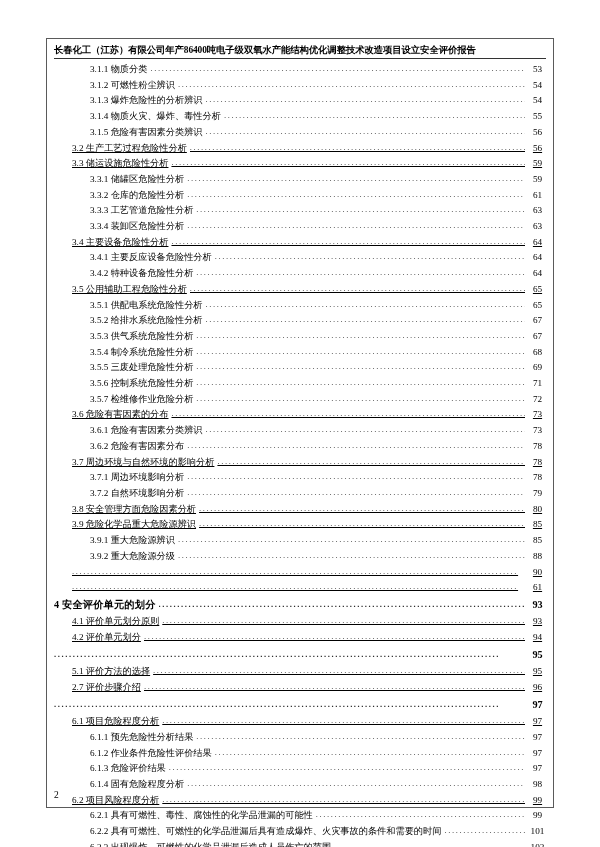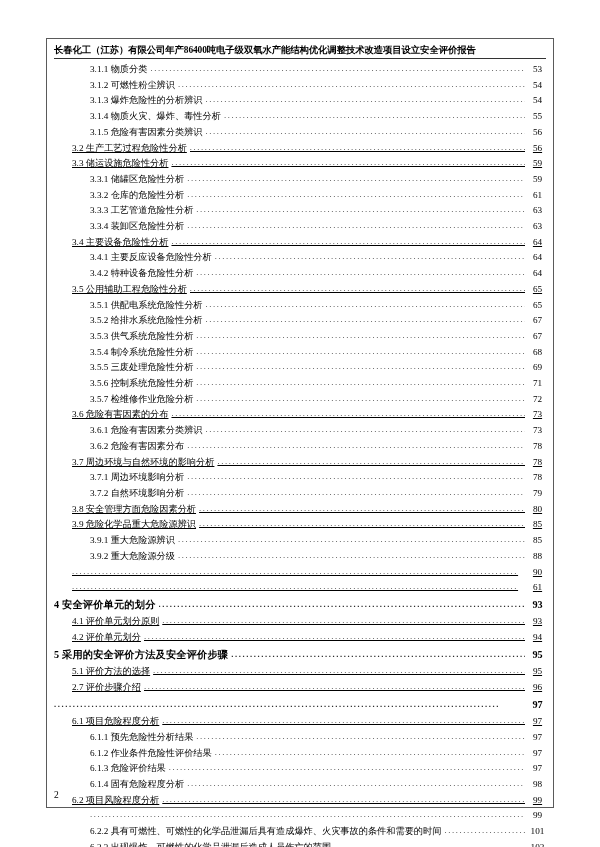--- a/index.html
+++ b/index.html
@@ -282,21 +282,20 @@
           <span class="label">4.1 评价单元划分原则</span>
           <span class="dots">.......................................................................................................................</span>
           <span class="pg">93</span>
         </li>
         <li class="toc-row lvl-2 ind-1">
           <span class="label">4.2 评价单元划分</span>
           <span class="dots">.......................................................................................................................</span>
           <span class="pg">94</span>
         </li>
         <li class="toc-row lvl-1 ind-0">
-          <span class="label">5 采用的安全评价方法及安全评价步骤</span>
           <span class="dots">.......................................................................................................................</span>
           <span class="pg">95</span>
         </li>
         <li class="toc-row lvl-2 ind-1">
           <span class="label">5.1 评价方法的选择</span>
           <span class="dots">.......................................................................................................................</span>
           <span class="pg">95</span>
         </li>
         <li class="toc-row lvl-2 ind-1">
           <span class="label">2.7 评价步骤介绍</span>
@@ -331,20 +330,21 @@
           <span class="label">6.1.4 固有危险程度分析</span>
           <span class="dots">.......................................................................................................................</span>
           <span class="pg">98</span>
         </li>
         <li class="toc-row lvl-2 ind-1">
           <span class="label">6.2 项目风险程度分析</span>
           <span class="dots">.......................................................................................................................</span>
           <span class="pg">99</span>
         </li>
         <li class="toc-row lvl-3 ind-2">
+          <span class="label">6.2.1 具有可燃性、毒性、腐蚀性的化学品泄漏的可能性</span>
           <span class="dots">.......................................................................................................................</span>
           <span class="pg">99</span>
         </li>
         <li class="toc-row lvl-3 ind-2">
           <span class="label">6.2.2 具有可燃性、可燃性的化学品泄漏后具有造成爆炸、火灾事故的条件和需要的时间</span>
           <span class="dots">.......................................................................................................................</span>
           <span class="pg">101</span>
         </li>
         <li class="toc-row lvl-3 ind-2">
           <span class="label">6.2.3 出现爆炸、可燃性的化学品泄漏后造成人员伤亡的范围</span>

